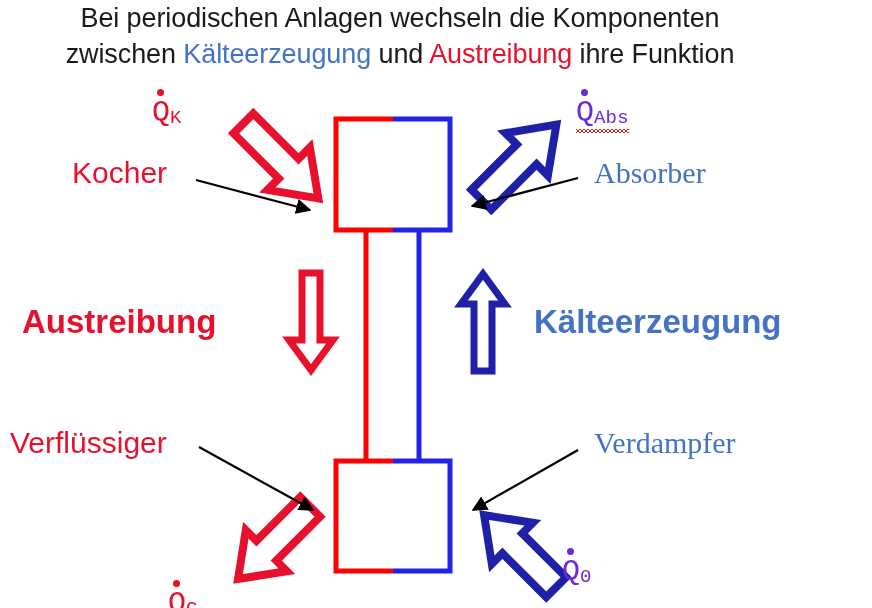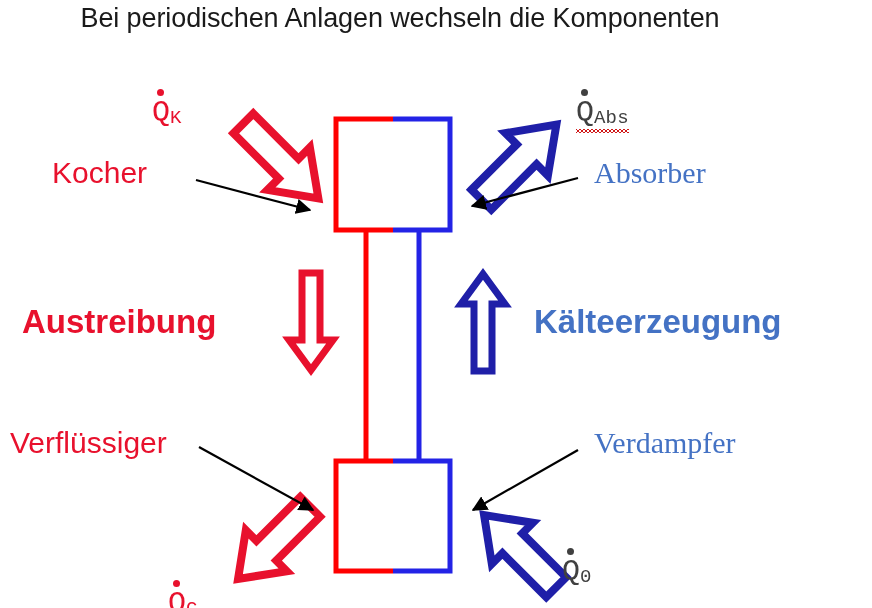--- a/index.html
+++ b/index.html
@@ -67,21 +67,21 @@
 
   
   .qsym {
     position: absolute;
     font-size: 30px;
     line-height: 1;
     white-space: nowrap;
     font-family: Liberation Mono, monospace;
   }
   .qsym.red  { color: #E8112D; }
-  .qsym.blue { color: #404040; }
+  .qsym.blue { color: #6d28d9; }
   .qsym .qwrap {
     position: relative;
     display: inline-block;
   }
   .qsym .qdot {
     position: absolute;
     left: 50%;
     top: -9px;
     width: 7px;
     height: 7px;
@@ -110,20 +110,21 @@
     background-repeat: repeat-x;
   }
 </style>
 </head>
 <body>
 
 <div id="stage">
 
   <div class="title-block">
     <div class="title-line">Bei periodischen Anlagen wechseln die Komponenten</div>
+    <div class="title-line"><span>zwischen </span><span class="t-blue">Kälteerzeugung</span><span> und </span><span class="t-red">Austreibung</span><span> ihre Funktion</span></div>
   </div>
 
   <svg id="schematic" viewBox="0 0 872 608">
 
     <g>
 
       <path d="M 393 119 L 336 119 L 336 230 L 393 230" fill="none" stroke="#FF0000" stroke-width="5"></path>
 
       <path d="M 393 119 L 450 119 L 450 230 L 393 230" fill="none" stroke="#2323E6" stroke-width="5"></path>
     </g>
@@ -185,21 +186,21 @@
   </div>
 
   <div class="qsym red" style="left:168px; top:589px;">
     <span class="qwrap"><span class="qdot"></span><span>Q</span></span><span class="qsub">C</span>
   </div>
 
   <div class="qsym blue" style="left:562px; top:557px;">
     <span class="qwrap"><span class="qdot"></span><span>Q</span></span><span class="qsub">0</span>
   </div>
 
-  <div class="lbl lbl-name red" style="left:52px;  top:158px;">Kocher</div>
+  <div class="lbl lbl-name red" style="left:72px;  top:158px;">Kocher</div>
   <div class="lbl lbl-name blue" style="left:594px; top:158px;">Absorber</div>
   <div class="lbl lbl-name blue" style="left:594px; top:428px;">Verdampfer</div>
   <div class="lbl lbl-name red" style="left:10px;  top:428px;">Verflüssiger</div>
 
   <div class="lbl lbl-big red" style="left:22px;  top:305px;">Austreibung</div>
   <div class="lbl lbl-big blue" style="left:534px; top:305px;">Kälteerzeugung</div>
 
 </div>
 
 </body></html>

